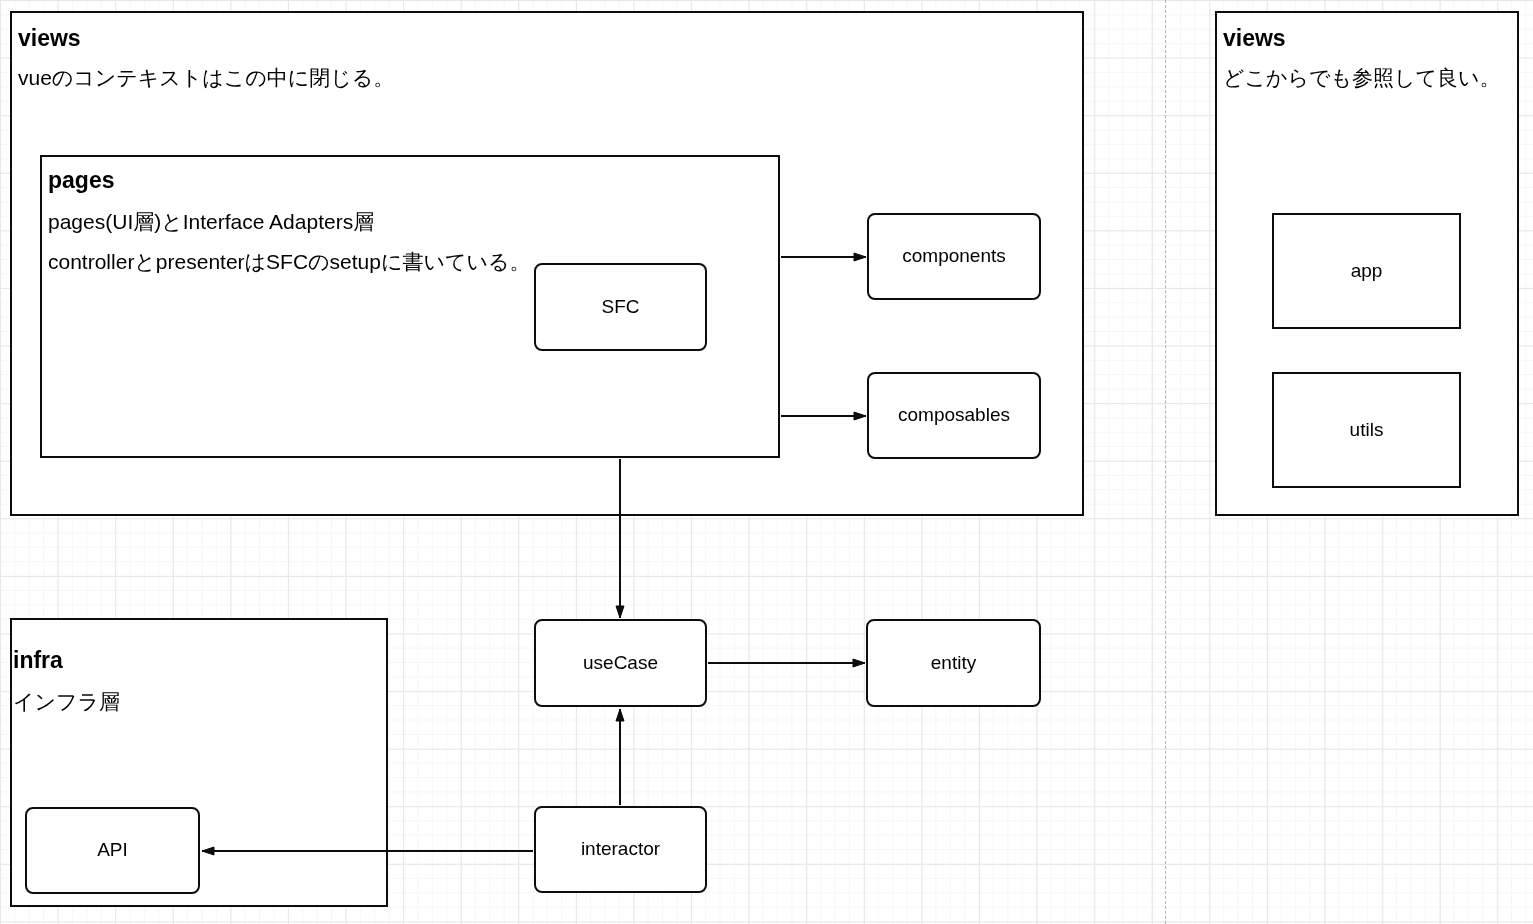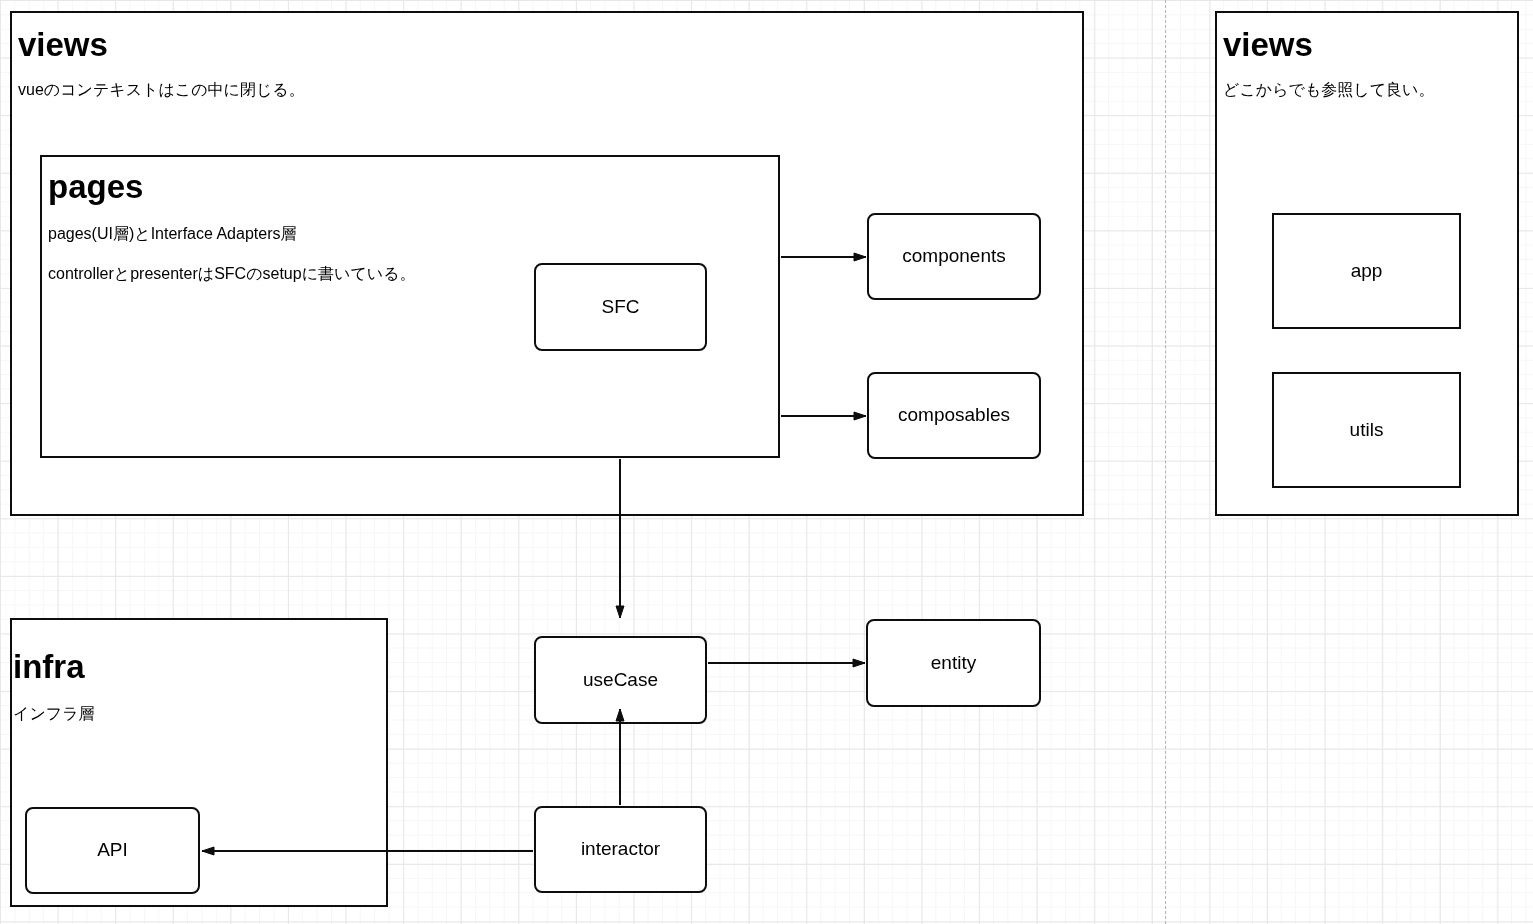--- a/index.html
+++ b/index.html
@@ -30,27 +30,27 @@
     width: 0;
     border-left: 1px dashed #b4b4b4;
   }
   .container {
     position: absolute;
     background: #ffffff;
     border: 2px solid #0d0d0d;
     box-sizing: border-box;
   }
   .c-title {
-    font-size: 33px;
+    font-size: 23px;
     font-weight: bold;
     line-height: 1.2;
     white-space: nowrap;
   }
   .c-desc {
-    font-size: 16px;
+    font-size: 21px;
     line-height: 20px;
     white-space: nowrap;
   }
   .node {
     position: absolute;
     background: #ffffff;
     border: 2px solid #0d0d0d;
     box-sizing: border-box;
     display: flex;
     align-items: center;
@@ -113,21 +113,21 @@
   </div>
 
   <div class="node" style="left:1272px; top:213px; width:189px; height:116px;">
     <span>app</span>
   </div>
 
   <div class="node" style="left:1272px; top:372px; width:189px; height:116px;">
     <span>utils</span>
   </div>
 
-  <div class="node rounded" style="left:534px; top:636px; width:173px; height:88px;">
+  <div class="node rounded" style="left:534px; top:619px; width:173px; height:88px;">
     <span>useCase</span>
   </div>
 
   <div class="node rounded" style="left:866px; top:619px; width:175px; height:88px;">
     <span>entity</span>
   </div>
 
   <div class="node rounded" style="left:534px; top:806px; width:173px; height:87px;">
     <span>interactor</span>
   </div>

